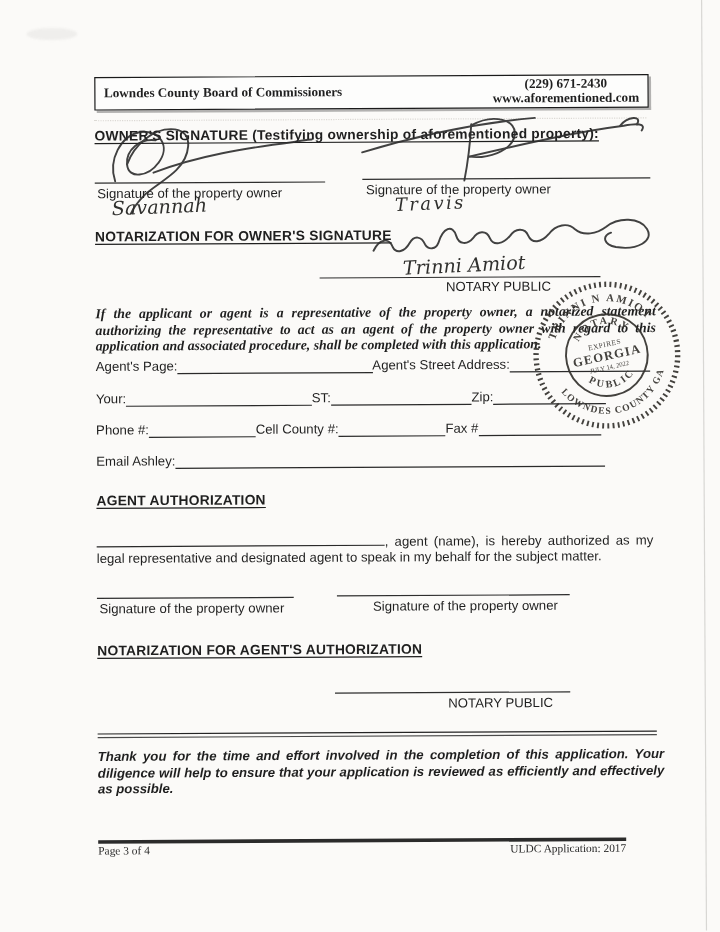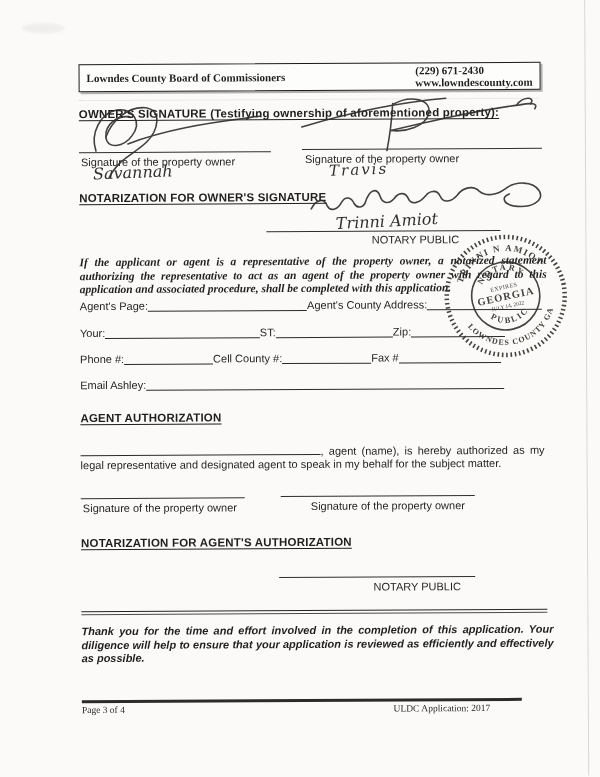--- a/index.html
+++ b/index.html
@@ -19,21 +19,21 @@
 
   
   .hdr{
     border:1.5px solid #1a1a1a;
     box-shadow:2px 2px 0 rgba(90,90,90,.45);
     background:#fdfdfc;
     display:flex;justify-content:space-between;align-items:center;
     padding:2px 7px;box-sizing:border-box;
     font-family:"Liberation Serif",serif;font-weight:bold;font-size:11px;line-height:12.5px;
   }
-  .hdr .right{text-align:left;}
+  .hdr .right{text-align:center;}
 
   .h{
     font-weight:bold;font-size:11.5px;letter-spacing:.2px;
     text-decoration:underline;text-underline-offset:2px;text-decoration-thickness:1.3px;
     white-space:nowrap;
   }
   .lbl{font-size:11px;white-space:nowrap;}
   .sig-line{border-top:1.3px solid #2e2e2e;}
   .center{text-align:center;}
 
@@ -74,21 +74,21 @@
   <div class="scan-edge" style="left:586px;"></div>
   <div class="smudge" style="left:24px;top:22px;width:42px;height:10px;"></div>
   <div class="abs dotted-artifact" style="left:80px;top:99px;width:460px;"></div>
 
   <div class="abs hdr" style="left:80px;top:63px;width:462px;height:28px;">
     <div>
       <div>Lowndes County Board of Commissioners</div>
     </div>
     <div class="right">
       <div>(229) 671-2430</div>
-      <div>www.lowndescounty.com</div>
+      <div>www.aforementioned.com</div>
     </div>
   </div>
 
   <div class="abs h" style="left:80px;top:107px;">OWNER'S SIGNATURE (Testifying ownership of aforementioned property):</div>
 
   <div class="abs sig-line" style="left:80px;top:151px;width:192px;"></div>
   <div class="abs lbl" style="left:82px;top:155px;">Signature of the property owner</div>
   <div class="abs hand" style="left:94px;top:162px;font-size:16px;transform:rotate(-2deg);">Savannah</div>
 
   <div class="abs sig-line" style="left:303px;top:149px;width:240px;"></div>
@@ -98,21 +98,21 @@
   <div class="abs h" style="left:80px;top:191px;">NOTARIZATION FOR OWNER'S SIGNATURE</div>
   <div class="abs hand center" style="left:295px;top:212px;width:185px;font-size:16px;transform:rotate(-2.5deg);">Trinni Amiot</div>
   <div class="abs sig-line" style="left:267px;top:231px;width:234px;"></div>
   <div class="abs lbl center" style="left:352px;top:234px;width:128px;">NOTARY PUBLIC</div>
 
   <div class="abs ital-ser" style="left:80px;top:255px;width:467px;">If the applicant or agent is a representative of the property owner, a notarized statement authorizing the representative to act as an agent of the property owner with regard to this application and associated procedure, shall be completed with this application.</div>
 
   <div class="abs frow" style="left:80px;top:296px;width:462px;height:15px;">
     <span class="lbl">Agent's Page:</span>
     <span class="fill"></span>
-    <span class="lbl">Agent's County Address:</span>
+    <span class="lbl">Agent's Street Address:</span>
     <span class="fill" style="flex:.72;"></span>
   </div>
 
   <div class="abs frow" style="left:80px;top:323px;width:425px;height:15px;">
     <span class="lbl">Your:</span>
     <span class="fill" style="flex:1.65;"></span>
     <span class="lbl">ST:</span>
     <span class="fill" style="flex:1.25;"></span>
     <span class="lbl">Zip:</span>
     <span class="fill"></span>
@@ -144,21 +144,21 @@
 
   <div class="abs h" style="left:80px;top:536px;">NOTARIZATION FOR AGENT'S AUTHORIZATION</div>
   <div class="abs sig-line" style="left:278px;top:577px;width:196px;"></div>
   <div class="abs lbl center" style="left:352px;top:581px;width:128px;">NOTARY PUBLIC</div>
 
   <div class="abs divider2" style="left:80px;top:610px;width:466px;"></div>
   <div class="abs ital-sans" style="left:80px;top:624px;width:472px;">Thank you for the time and effort involved in the completion of this application.  Your diligence will help to ensure that your application is reviewed as efficiently and effectively as possible.</div>
 
   <div class="abs footer-bar" style="left:80px;top:699px;width:440px;"></div>
   <div class="abs footer-txt" style="left:80px;top:704px;">Page 3 of 4</div>
-  <div class="abs footer-txt" style="left:360px;top:704px;width:160px;text-align:center;">ULDC Application: 2017</div>
+  <div class="abs footer-txt" style="left:360px;top:704px;width:160px;text-align:right;">ULDC Application: 2017</div>
 
   <svg class="ink-overlay" width="600" height="777" viewBox="0 0 600 777">
     <g fill="none" stroke="#2d2d2d" stroke-width="1.6" stroke-linecap="round" opacity="0.9">
       <path d="M 97,150 C 91,132 102,112 118,109 C 134,107 144,121 133,135 C 125,146 108,149 107,136 C 106,124 118,114 131,116"></path>
       <path d="M 107,136 C 113,120 129,105 147,107 C 164,110 159,130 148,141 C 141,148 130,154 122,161 C 116,167 112,172 110,177"></path>
       <path d="M 129,143 C 166,129 206,123 246,118 C 253,117 258,116 261,116"></path>
       <path d="M 303,127 C 350,113 400,103 447,99"></path>
       <path d="M 394,104 C 393,120 391,136 388,151"></path>
       <path d="M 394,105 C 412,95 433,100 430,114 C 427,127 407,133 392,131"></path>
       <path d="M 392,131 C 436,121 480,111 521,106 C 532,104 540,104 536,110"></path>

